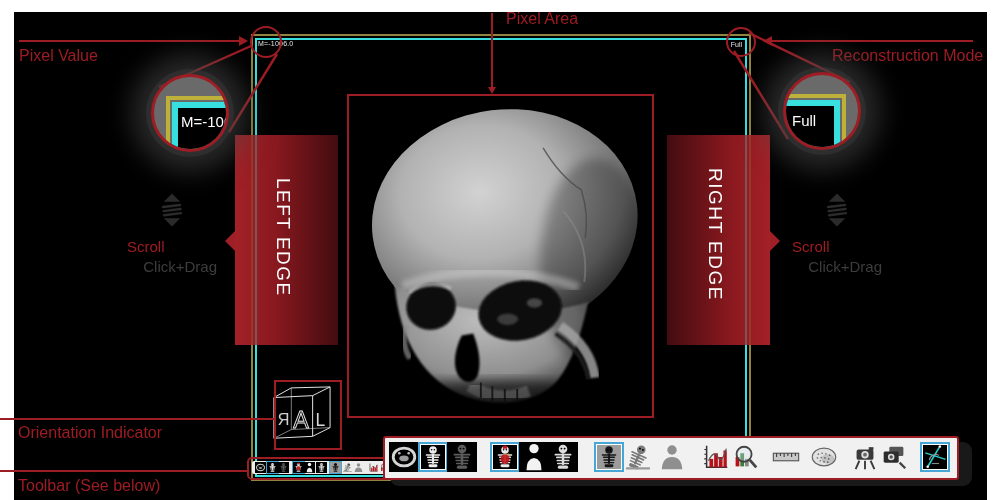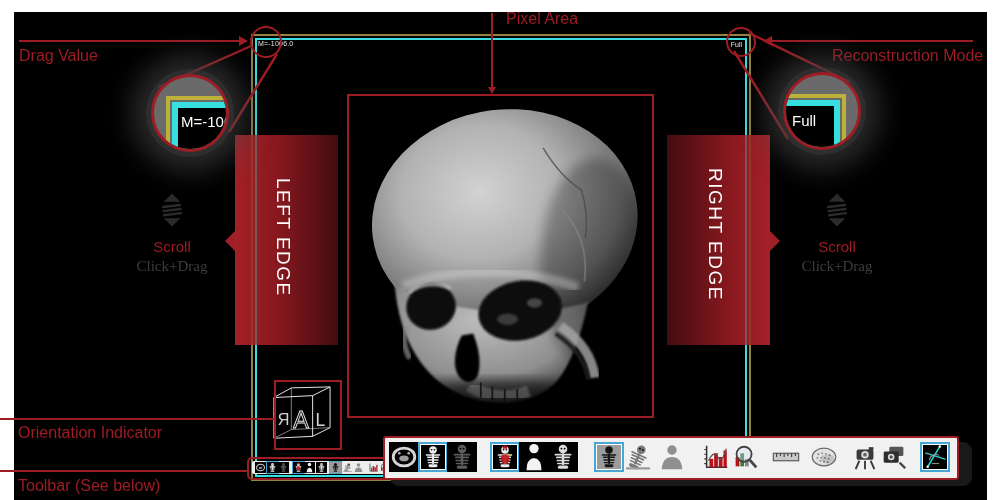--- a/index.html
+++ b/index.html
@@ -38,22 +38,22 @@
   #band-left{left:235px;background:linear-gradient(to right,#a32127 0%,#8a191f 38%,#430c10 100%);}
   #band-right{left:667px;background:linear-gradient(to left,#a32127 0%,#8a191f 38%,#430c10 100%);}
   .ghost{top:135px;width:2px;height:210px;}
   .ghost.c{background:rgba(56,223,223,0.30);} .ghost.o{background:rgba(150,140,64,0.25);}
   #tri-left{left:225px;top:231px;width:0;height:0;border-top:10px solid transparent;border-bottom:10px solid transparent;border-right:10px solid #9e2026;}
   #tri-right{left:770px;top:231px;width:0;height:0;border-top:10px solid transparent;border-bottom:10px solid transparent;border-left:10px solid #9e2026;}
   .edgeText{color:#fff;font-size:19px;letter-spacing:1.5px;writing-mode:vertical-rl;text-orientation:mixed;white-space:nowrap;}
   #edge-left-text{left:272px;top:178px;}
   #edge-right-text{left:704px;top:168px;}
   
-  .scrollTitle{color:#a01c22;font-size:15px;text-align:center;width:90px;}
-  .scrollSub{color:#3d3d3d;font-size:15px;text-align:center;width:90px;font-family:Liberation Serif, serif;}
+  .scrollTitle{color:#a01c22;font-size:15px;width:90px;}
+  .scrollSub{color:#3d3d3d;font-size:15px;text-align:right;width:90px;}
   
   .magSmall{border:2px solid var(--red);border-radius:50%;background:transparent;}
   #mag-small-left{left:250px;top:26px;width:28px;height:28px;}
   #mag-small-right{left:726px;top:27px;width:26px;height:26px;}
   .magBig{border:3px solid var(--red);border-radius:50%;width:72px;height:72px;overflow:hidden;
           box-shadow:0 0 0 5px rgba(60,60,60,0.45),0 0 26px 20px rgba(72,72,72,0.55);background:#6a6a6a;}
   #mag-big-left{left:151px;top:74px;}
   #mag-big-right{left:783px;top:72px;}
   .magY{position:absolute;border-color:#bdb13a;}
   .magC{position:absolute;background:#000;border-color:#38dfdf;}
@@ -467,21 +467,21 @@
 <div class="abs redline" id="line-top-left"></div>
 <div class="abs" id="arrow-right"></div>
 <div class="abs redline" id="line-top-right"></div>
 <div class="abs" id="arrow-left"></div>
 <div class="abs redline" id="line-image-area"></div>
 <div class="abs" id="arrow-down"></div>
 <div class="abs redline" id="line-orient"></div>
 <div class="abs redline" id="line-toolbar"></div>
 
 <div class="abs lbl" id="lbl-image-area">Pixel Area</div>
-<div class="abs lbl" id="lbl-pixel-value">Drag Value</div>
+<div class="abs lbl" id="lbl-pixel-value">Pixel Value</div>
 <div class="abs lbl" id="lbl-recon">Reconstruction Mode</div>
 <div class="abs lbl" id="lbl-orient">Orientation Indicator</div>
 <div class="abs lbl" id="lbl-toolbar">Toolbar (See below)</div>
 
 <svg class="abs" width="1000" height="500" style="left:0;top:0;pointer-events:none">
   <g stroke="#9E1C23" stroke-width="2.4" fill="none">
     <line x1="251" y1="46" x2="159" y2="87"></line>
     <line x1="277" y1="54" x2="229" y2="132"></line>
     <line x1="749" y1="33" x2="850" y2="82"></line>
     <line x1="734" y1="51" x2="788" y2="139"></line>

